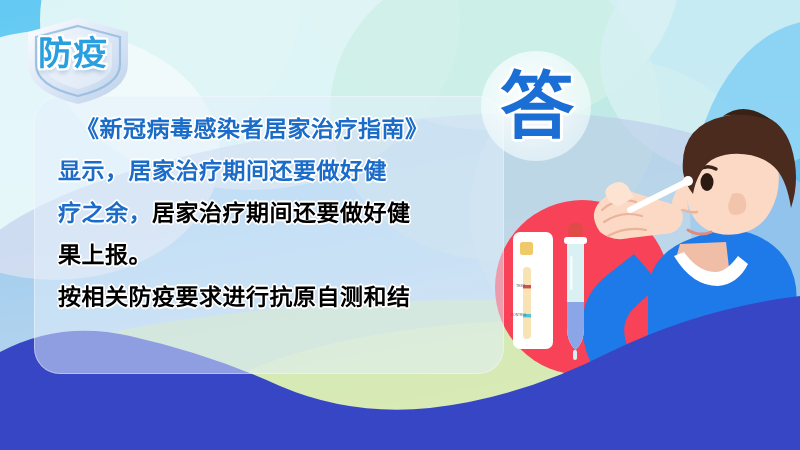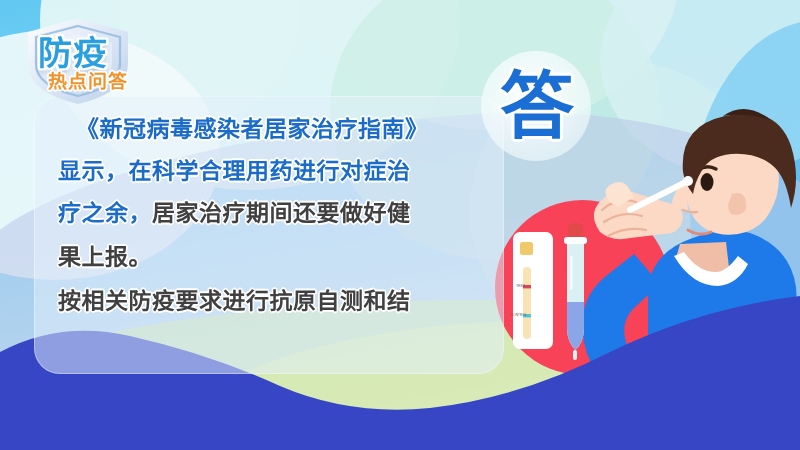--- a/index.html
+++ b/index.html
@@ -45,23 +45,23 @@
      box-shadow:0 0 0 1px rgba(255,255,255,.35) inset;}
 
   
   .copy{position:absolute;left:58px;top:108px;width:430px;
         font-family:"DejaVu Sans","Liberation Sans",sans-serif;
         font-weight:bold;font-size:23px;line-height:42px;letter-spacing:.5px;}
   .copy .ln{white-space:nowrap;}
   .copy .blue{color:#1a6cc8;
      text-shadow:1.6px 0 0 #fff,-1.6px 0 0 #fff,0 1.6px 0 #fff,0 -1.6px 0 #fff,
                  1.2px 1.2px 0 #fff,-1.2px 1.2px 0 #fff,1.2px -1.2px 0 #fff,-1.2px -1.2px 0 #fff;}
-  .copy .red{color:#404040;
+  .copy .red{color:#000000;
      text-shadow:1.6px 0 0 #fff,-1.6px 0 0 #fff,0 1.6px 0 #fff,0 -1.6px 0 #fff,
-                 1.2px 1.2px 0 #fff,-1.2px 1.2px 0 #fff,1.2px -1.2px 0 #fff,-1.2px -1.2px 0 #fff;font-family:Liberation Mono, monospace;}
+                 1.2px 1.2px 0 #fff,-1.2px 1.2px 0 #fff,1.2px -1.2px 0 #fff,-1.2px -1.2px 0 #fff;}
   .copy .ln1{padding-left:18px;}
 
   
   .ans-circle{position:absolute;left:481px;top:51px;width:110px;height:110px;border-radius:50%;
      background:radial-gradient(circle at 45% 40%,rgba(255,255,255,.92),rgba(230,248,250,.55));}
   .ans-char{position:absolute;left:492px;top:56px;width:90px;height:100px;
      font-family:"DejaVu Sans","Liberation Sans",sans-serif;
      font-weight:bold;font-size:74px;line-height:100px;text-align:center;color:#1b6fd4;
      text-shadow:3px 0 0 #fff,-3px 0 0 #fff,0 3px 0 #fff,0 -3px 0 #fff,
                  2.2px 2.2px 0 #fff,-2.2px 2.2px 0 #fff,2.2px -2.2px 0 #fff,-2.2px -2.2px 0 #fff;}
@@ -168,21 +168,21 @@
   </svg>
 
   <svg class="bottom-wave" viewBox="0 0 800 160" preserveAspectRatio="none">
     <path d="M0 62 Q 60 30 130 46 Q 210 64 280 96 Q 350 126 430 118 Q 520 108 610 62 Q 700 18 800 6 L800 160 L0 160 Z" fill="#3646c4"></path>
   </svg>
 
   <div class="panel"></div>
 
   <div class="copy">
     <div class="ln ln1"><span class="blue">《新冠病毒感染者居家治疗指南》</span></div>
-    <div class="ln"><span class="blue">显示，在科学合理用药进行对症治</span></div>
+    <div class="ln"><span class="blue">显示，居家治疗期间还要做好健</span></div>
     <div class="ln"><span class="blue">疗之余，</span><span class="red">居家治疗期间还要做好健</span></div>
     <div class="ln"><span class="red">果上报。</span></div>
     <div class="ln"><span class="red">按相关防疫要求进行抗原自测和结</span></div>
   </div>
 
   <div class="ans-circle"></div>
   <div class="ans-char">答</div>
 
   <div class="logo">
     <svg viewBox="0 0 140 92" width="140" height="92">
@@ -191,16 +191,15 @@
           <stop offset="0%" stop-color="#ffffff"></stop>
           <stop offset="45%" stop-color="#dfe8f7"></stop>
           <stop offset="100%" stop-color="#b9cfe8"></stop>
         </linearGradient>
       </defs>
       <path d="M70 4 L120 18 L120 50 Q120 78 70 90 Q20 78 20 50 L20 18 Z" fill="url(#shg)" opacity=".95"></path>
       <path d="M70 12 L112 23 L112 50 Q112 72 70 82 Q28 72 28 50 L28 23 Z" fill="none" stroke="#8fb9dd" stroke-width="2.2" opacity=".8"></path>
       <path d="M70 20 L104 29 L104 50 Q104 66 70 75 Q36 66 36 50 L36 29 Z" fill="#eef6fc" opacity=".55"></path>
     </svg>
     <div class="logo-main">防疫</div>
-    <div class="logo-sub">热点问答</div>
   </div>
 
 </div>
 
 </body></html>

